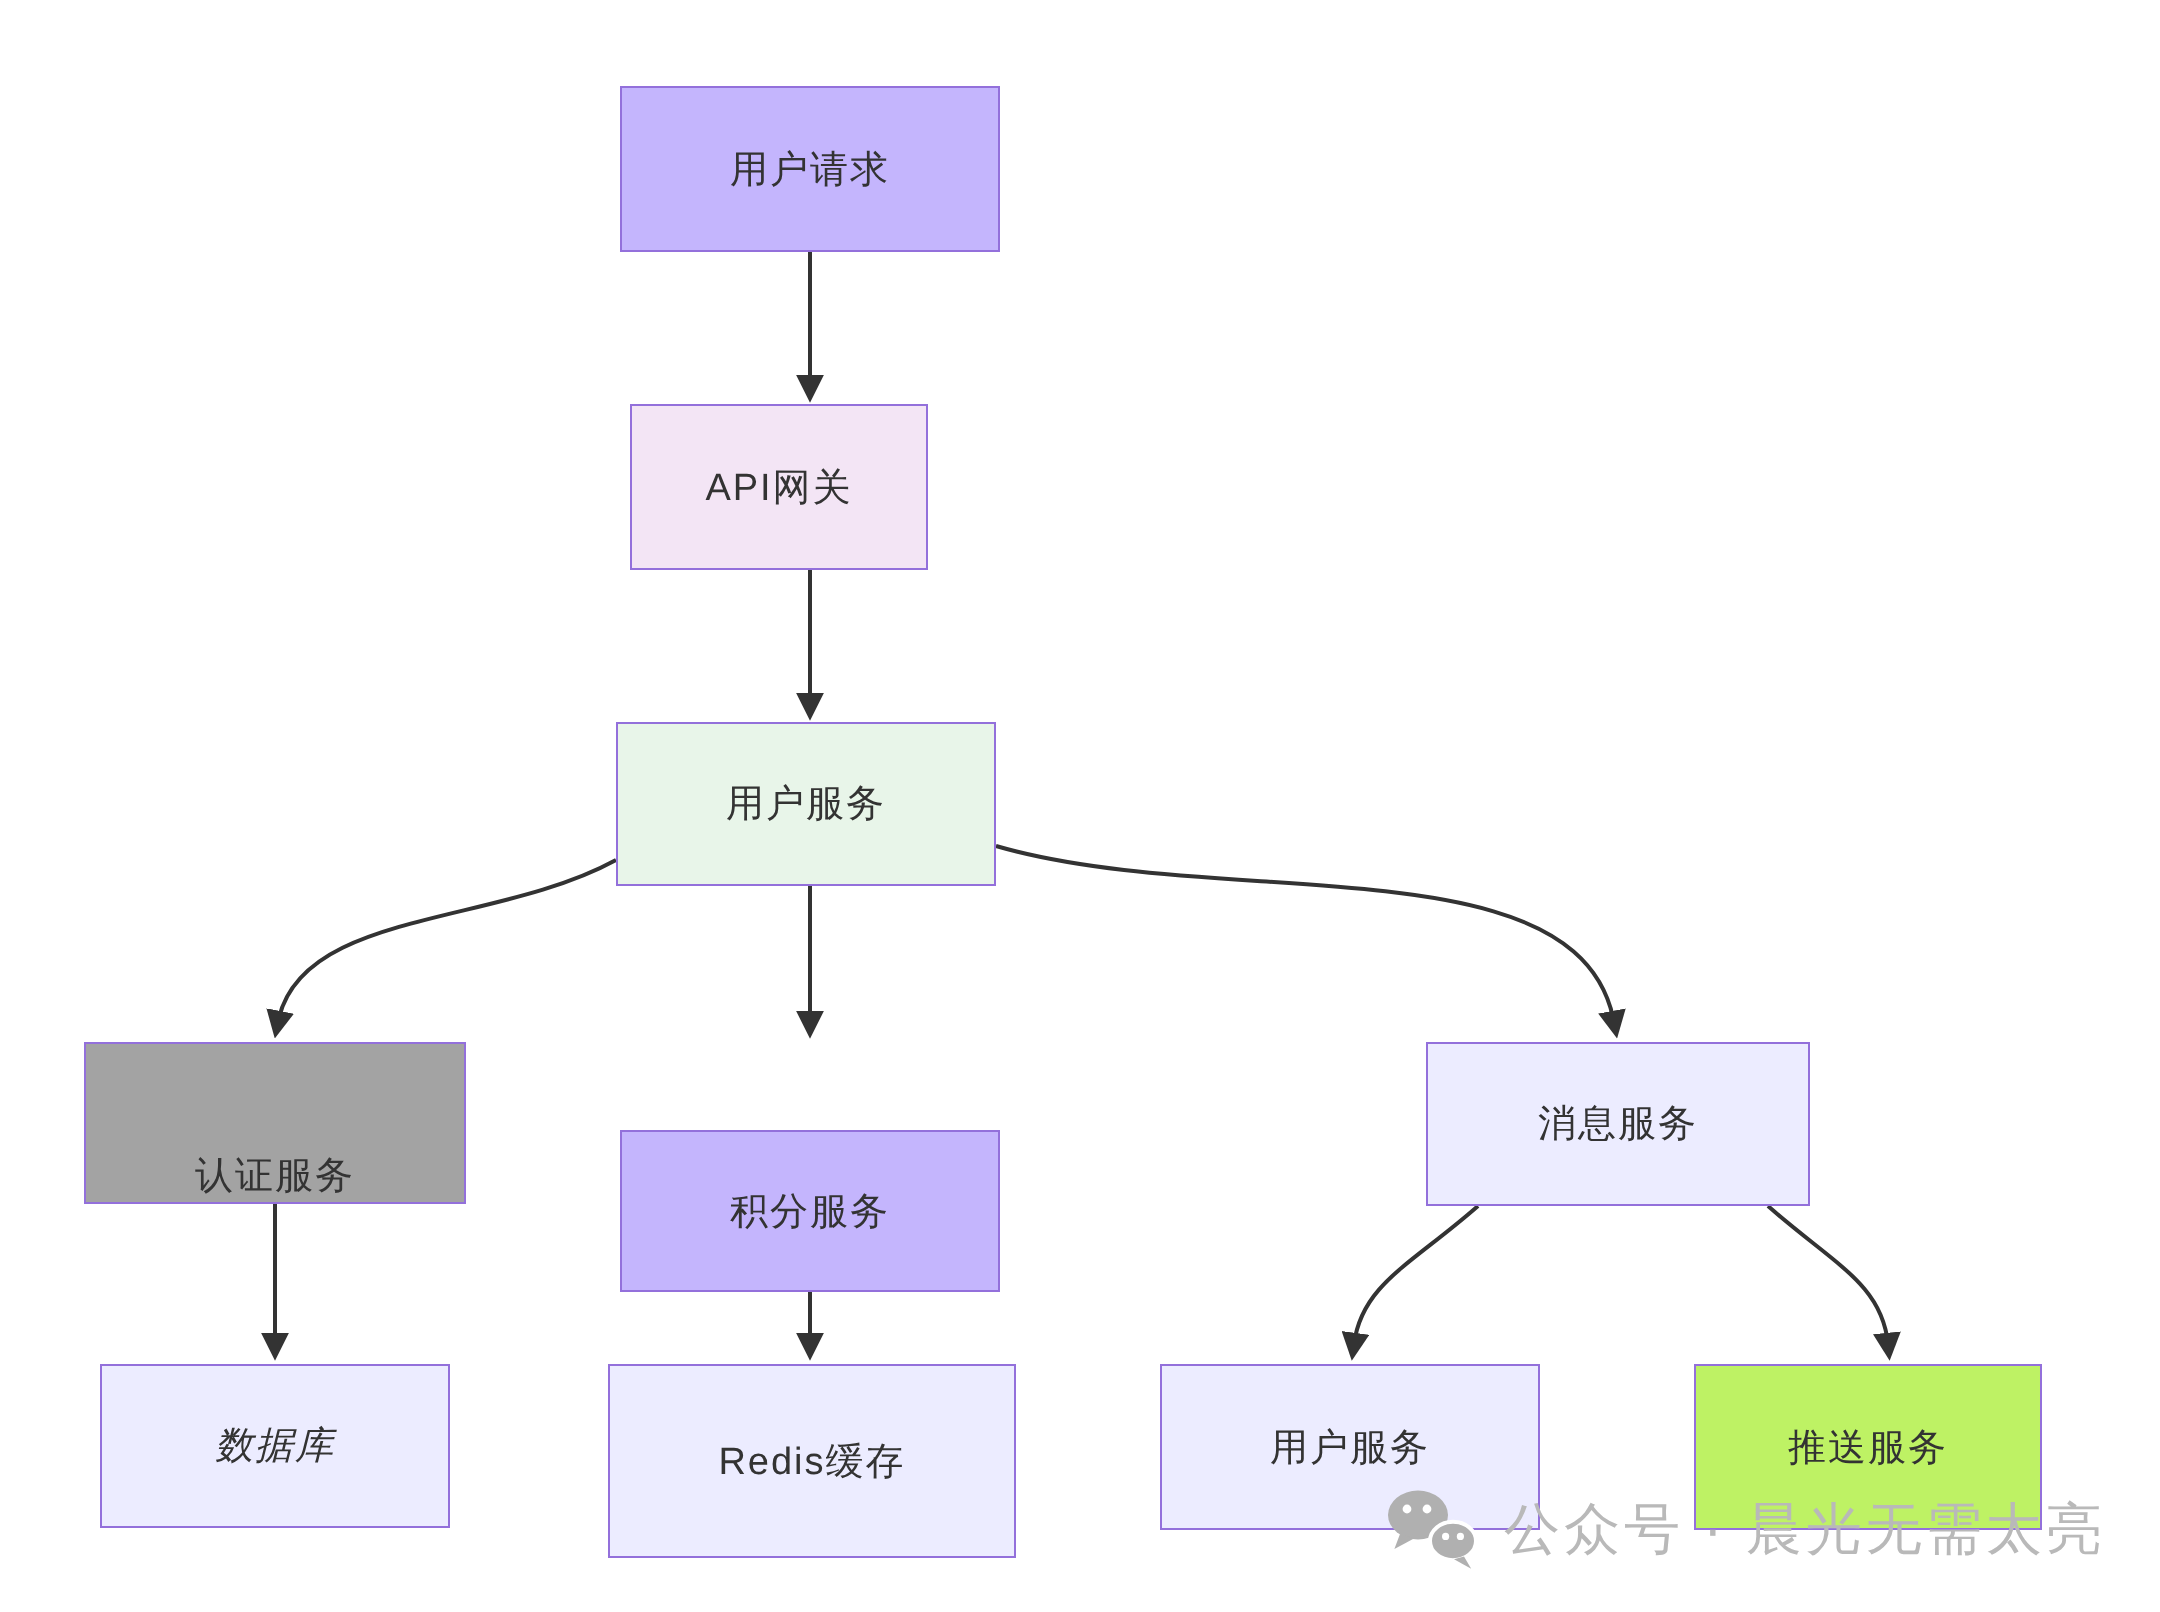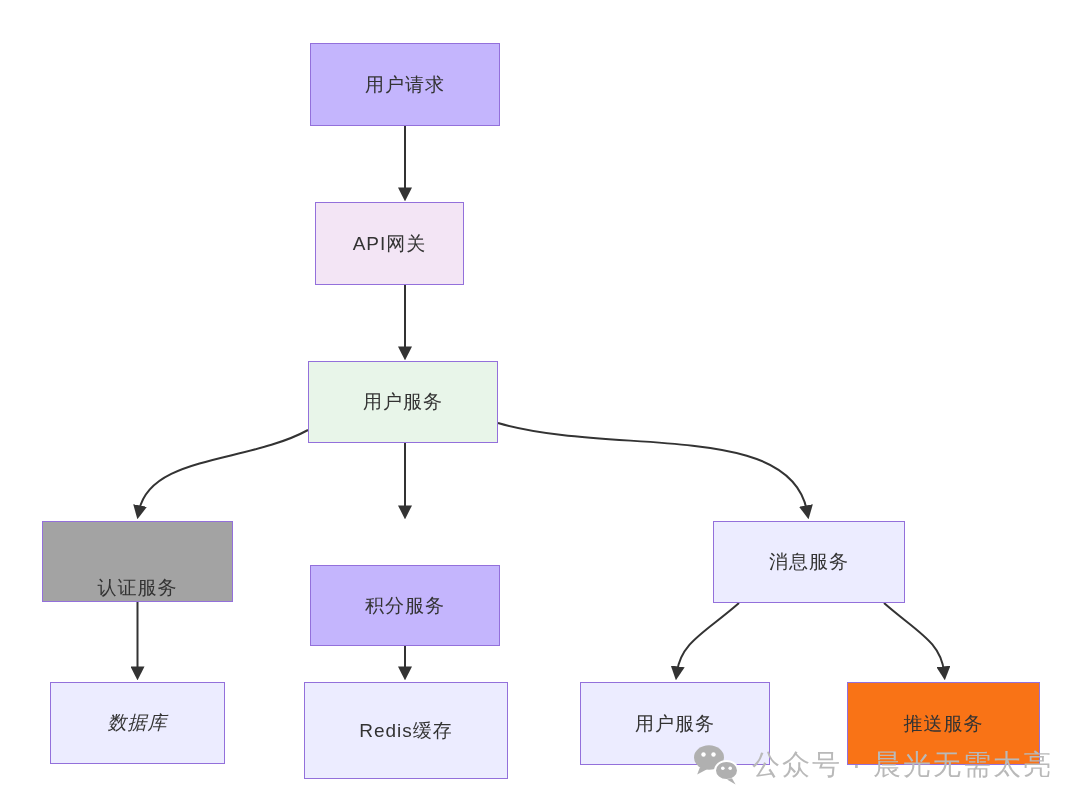--- a/index.html
+++ b/index.html
@@ -110,21 +110,21 @@
   </div>
 
   <div class="node" style="left: 304px; top: 682px; width: 204px; height: 97px; background-color: rgb(236, 236, 255); border-color: rgb(147, 112, 219);">
     <span class="node-label">Redis缓存</span>
   </div>
 
   <div class="node" style="left: 580px; top: 682px; width: 190px; height: 83px; background-color: rgb(236, 236, 255); border-color: rgb(147, 112, 219);">
     <span class="node-label">用户服务</span>
   </div>
 
-  <div class="node" style="left: 847px; top: 682px; width: 193px; height: 83px; background-color: #f97316; border-color: rgb(147, 112, 219); align-items: center;">
+  <div class="node" style="left: 847px; top: 682px; width: 174px; height: 83px; background-color: #bef264; border-color: rgb(147, 112, 219); align-items: center;">
     <span class="node-label">推送服务</span>
   </div>
 
   <div class="watermark">
     <svg class="wechat-icon" width="50" height="42" viewBox="0 0 50 42">
       <g fill="#b0b0b0">
         <ellipse cx="17" cy="13.5" rx="15" ry="12.2"></ellipse>
         <polygon points="8,23 5.2,30.5 15,25.2"></polygon>
         <ellipse cx="34.5" cy="26.5" rx="11.5" ry="9.6" stroke="#ffffff" stroke-width="2"></ellipse>
         <polygon points="40,34.2 43.6,40.4 35,35.6"></polygon>

